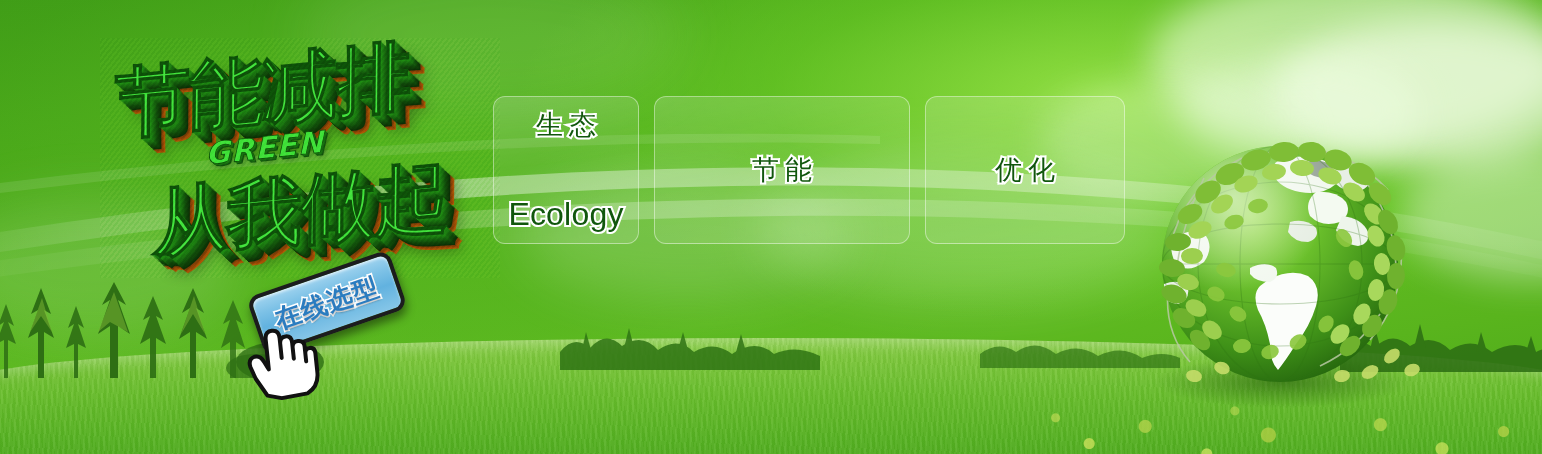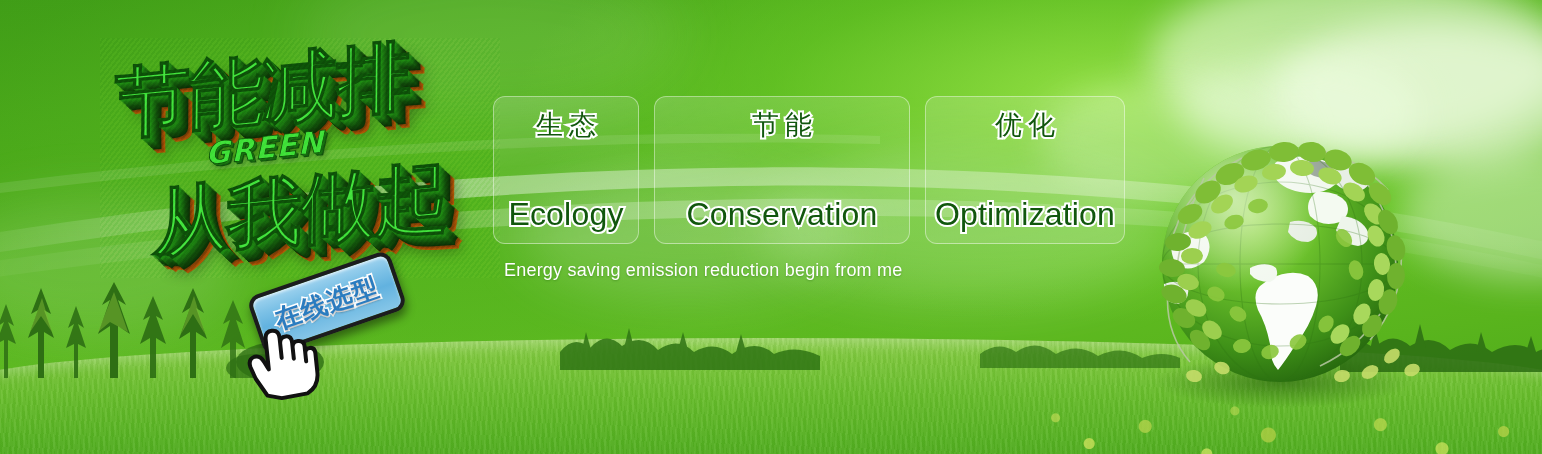--- a/index.html
+++ b/index.html
@@ -263,29 +263,26 @@
     <path d="M26 76 L16 58 L12 46 Q10 38 17 36 Q23 35 26 42 L30 50 L30 20 Q30 12 37 12 Q44 12 44 20 L44 40 L44 26 Q44 19 50 19 Q56 19 56 26 L56 42 L56 31 Q56 25 62 25 Q68 25 68 31 L68 46 L68 38 Q68 33 73 33 Q78 33 78 39 L78 58 Q78 72 66 78 L40 80 Z" fill="#ffffff" stroke="#111111" stroke-width="4" stroke-linejoin="round"></path>
   </svg>
 
   <div class="cards">
     <div class="card">
       <div class="card-cn">生态</div>
       <div class="card-en">Ecology</div>
     </div>
     <div class="card card-w2">
       <div class="card-cn">节能</div>
-      <div class="card-en">Conservation</div>
     </div>
     <div class="card card-w3">
       <div class="card-cn">优化</div>
-      <div class="card-en">Optimization</div>
     </div>
   </div>
 
-  <div class="tagline">Energy saving emission reduction begin from me</div>
 
   <svg class="globe" viewBox="0 0 300 300">
     <defs>
       <radialGradient id="gsphere" cx="38%" cy="30%" r="78%">
         <stop offset="0%" stop-color="#9ede55"></stop>
         <stop offset="35%" stop-color="#6cc12c"></stop>
         <stop offset="72%" stop-color="#3f9118"></stop>
         <stop offset="100%" stop-color="#21600c"></stop>
       </radialGradient>
       <radialGradient id="gspec" cx="30%" cy="22%" r="40%">

